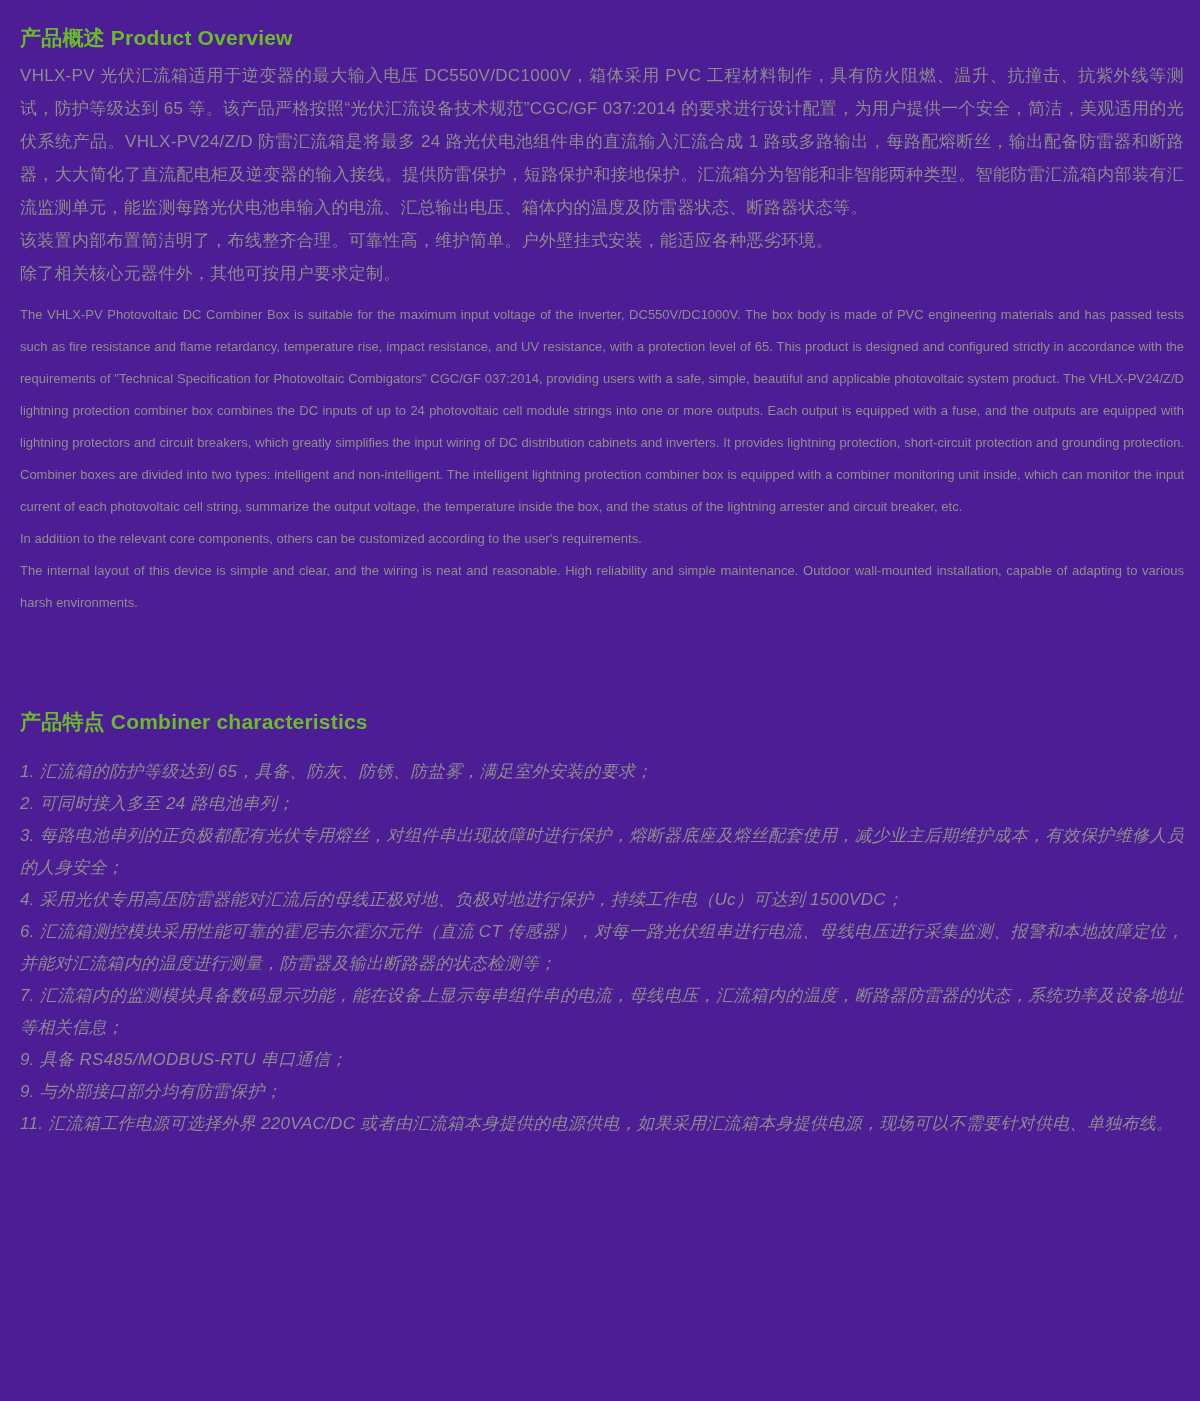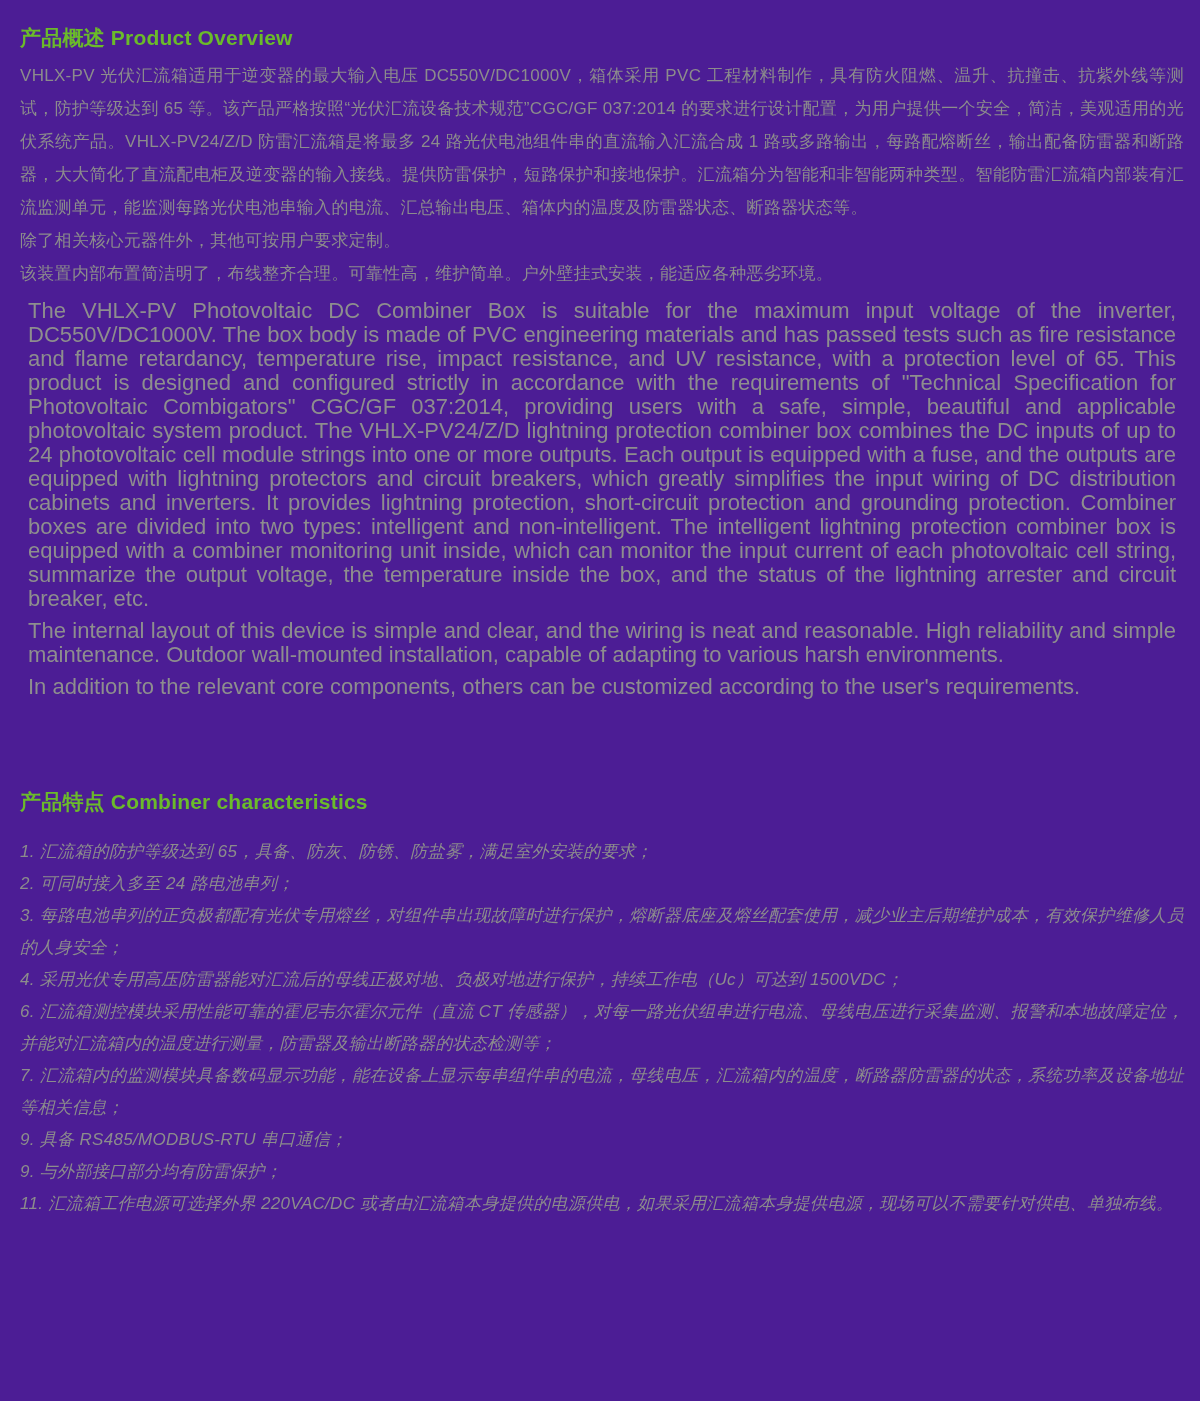--- a/index.html
+++ b/index.html
@@ -31,23 +31,23 @@
   .zh-block p {
     margin: 0;
     font-size: 17px;
     line-height: 33px;
     color: #8c8c8c;
     text-align: justify;
     letter-spacing: 0.3px;
   }
   .en-block { margin-top: 9px; }
   .en-block p {
-    margin: 8px;
-    font-size: 22px;
-    line-height: 24px;
+    margin: 0;
+    font-size: 13px;
+    line-height: 32px;
     color: #8e8e8e;
     text-align: justify;
   }
   .characteristics-section { margin-top: 90px; }
   .feature-list { margin-top: 21px; }
   .feature-list p {
     margin: 0;
     font-size: 17px;
     line-height: 32px;
     color: #8c8c8c;
@@ -59,28 +59,28 @@
 </head>
 <body>
 
 <div class="page">
 
   <section class="overview-section">
     <h2 class="section-title">产品概述 Product Overview</h2>
 
     <div class="text-block zh-block">
       <p>VHLX-PV 光伏汇流箱适用于逆变器的最大输入电压 DC550V/DC1000V，箱体采用 PVC 工程材料制作，具有防火阻燃、温升、抗撞击、抗紫外线等测试，防护等级达到 65 等。该产品严格按照“光伏汇流设备技术规范”CGC/GF 037:2014 的要求进行设计配置，为用户提供一个安全，简洁，美观适用的光伏系统产品。VHLX-PV24/Z/D 防雷汇流箱是将最多 24 路光伏电池组件串的直流输入汇流合成 1 路或多路输出，每路配熔断丝，输出配备防雷器和断路器，大大简化了直流配电柜及逆变器的输入接线。提供防雷保护，短路保护和接地保护。汇流箱分为智能和非智能两种类型。智能防雷汇流箱内部装有汇流监测单元，能监测每路光伏电池串输入的电流、汇总输出电压、箱体内的温度及防雷器状态、断路器状态等。</p>
+      <p>该装置内部布置简洁明了，布线整齐合理。可靠性高，维护简单。户外壁挂式安装，能适应各种恶劣环境。</p>
       <p>除了相关核心元器件外，其他可按用户要求定制。</p>
-      <p>该装置内部布置简洁明了，布线整齐合理。可靠性高，维护简单。户外壁挂式安装，能适应各种恶劣环境。</p>
     </div>
 
     <div class="text-block en-block">
       <p>The VHLX-PV Photovoltaic DC Combiner Box is suitable for the maximum input voltage of the inverter, DC550V/DC1000V. The box body is made of PVC engineering materials and has passed tests such as fire resistance and flame retardancy, temperature rise, impact resistance, and UV resistance, with a protection level of 65. This product is designed and configured strictly in accordance with the requirements of "Technical Specification for Photovoltaic Combigators" CGC/GF 037:2014, providing users with a safe, simple, beautiful and applicable photovoltaic system product. The VHLX-PV24/Z/D lightning protection combiner box combines the DC inputs of up to 24 photovoltaic cell module strings into one or more outputs. Each output is equipped with a fuse, and the outputs are equipped with lightning protectors and circuit breakers, which greatly simplifies the input wiring of DC distribution cabinets and inverters. It provides lightning protection, short-circuit protection and grounding protection. Combiner boxes are divided into two types: intelligent and non-intelligent. The intelligent lightning protection combiner box is equipped with a combiner monitoring unit inside, which can monitor the input current of each photovoltaic cell string, summarize the output voltage, the temperature inside the box, and the status of the lightning arrester and circuit breaker, etc.</p>
+      <p>In addition to the relevant core components, others can be customized according to the user's requirements.</p>
       <p>The internal layout of this device is simple and clear, and the wiring is neat and reasonable. High reliability and simple maintenance. Outdoor wall-mounted installation, capable of adapting to various harsh environments.</p>
-      <p>In addition to the relevant core components, others can be customized according to the user's requirements.</p>
     </div>
   </section>
 
   <section class="characteristics-section">
     <h2 class="section-title">产品特点 Combiner characteristics</h2>
 
     <div class="feature-list">
       <p>1. 汇流箱的防护等级达到 65，具备、防灰、防锈、防盐雾，满足室外安装的要求；</p>
       <p>2. 可同时接入多至 24 路电池串列；</p>
       <p>3. 每路电池串列的正负极都配有光伏专用熔丝，对组件串出现故障时进行保护，熔断器底座及熔丝配套使用，减少业主后期维护成本，有效保护维修人员的人身安全；</p>

